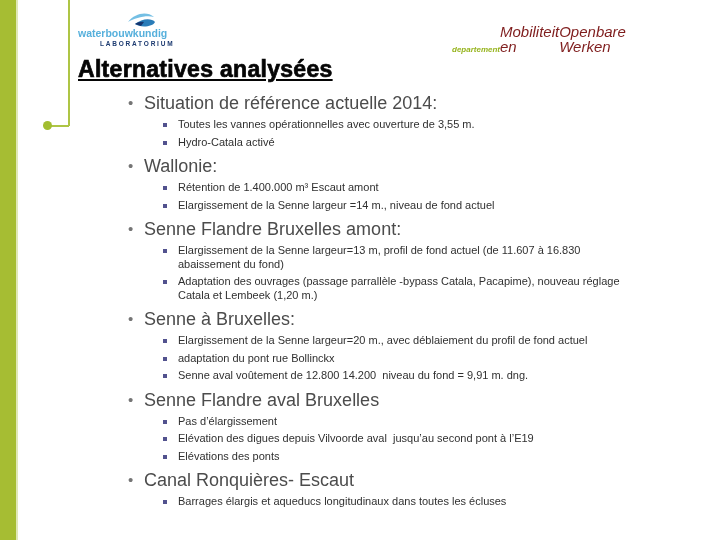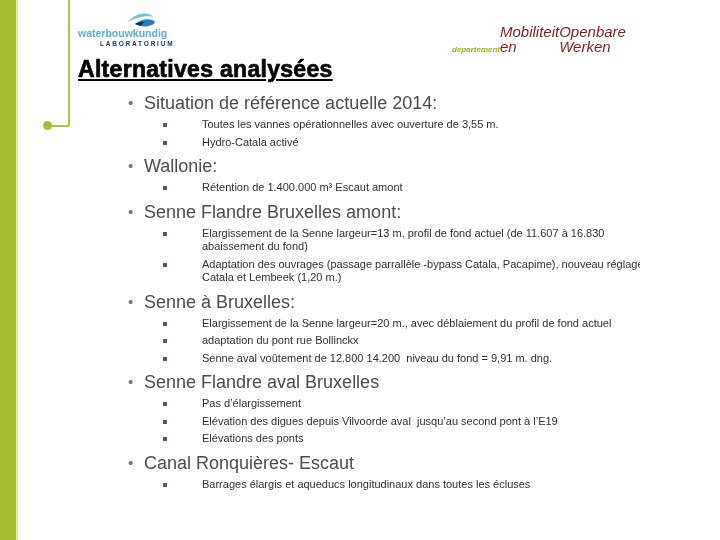--- a/index.html
+++ b/index.html
@@ -33,21 +33,21 @@
   .title { position:absolute; left:78px; top:56px; font-size:23px; font-weight:bold;
            letter-spacing:0.3px; color:#050505;text-decoration:underline; -webkit-text-stroke:0.7px #050505; }
 
   
   .content { position:absolute; left:128px; top:92px; width:522px; }
   .sec-heading { display:flex; align-items:flex-start; font-size:18px; color:#4c4c4c;
                  line-height:22px; margin:4px 0 2px 0; }
   .sec-heading:first-child { margin-top:0; }
   .b1 { flex:0 0 16px; width:16px; color:#757575; font-size:15px; line-height:22px; }
   .htext { flex:1 1 auto; }
-  .sec-item { display:flex; align-items:flex-start; padding:2px 0;gap:24px; }
+  .sec-item { display:flex; align-items:flex-start; padding:2px 0; }
   .b2 { flex:0 0 auto; width:4px; height:4px; background:#52528e; margin:5px 11px 0 35px; }
   .itext { font-size:11px; line-height:13.5px; color:#303030; white-space:pre-wrap; max-width:466px; }
 
   .page-number { position:absolute; left:666px; top:499px; font-size:11px; color:#a6a6a6; }
 </style>
 </head>
 <body>
 
 <div class="slide">
 
@@ -92,20 +92,24 @@
         <span class="b2"></span>
         <span class="itext">Hydro-Catala activé</span>
       </div>
       <div class="sec-heading">
         <span class="b1">•</span>
         <span class="htext">Wallonie:</span>
       </div>
       <div class="sec-item">
         <span class="b2"></span>
         <span class="itext">Rétention de 1.400.000 m³ Escaut amont</span>
+      </div>
+      <div class="sec-item">
+        <span class="b2"></span>
+        <span class="itext">Elargissement de la Senne largeur =14 m., niveau de fond actuel</span>
       </div>
       <div class="sec-heading">
         <span class="b1">•</span>
         <span class="htext">Senne Flandre Bruxelles amont:</span>
       </div>
       <div class="sec-item">
         <span class="b2"></span>
         <span class="itext">Elargissement de la Senne largeur=13 m, profil de fond actuel (de 11.607 à 16.830 abaissement du fond)</span>
       </div>
       <div class="sec-item">

